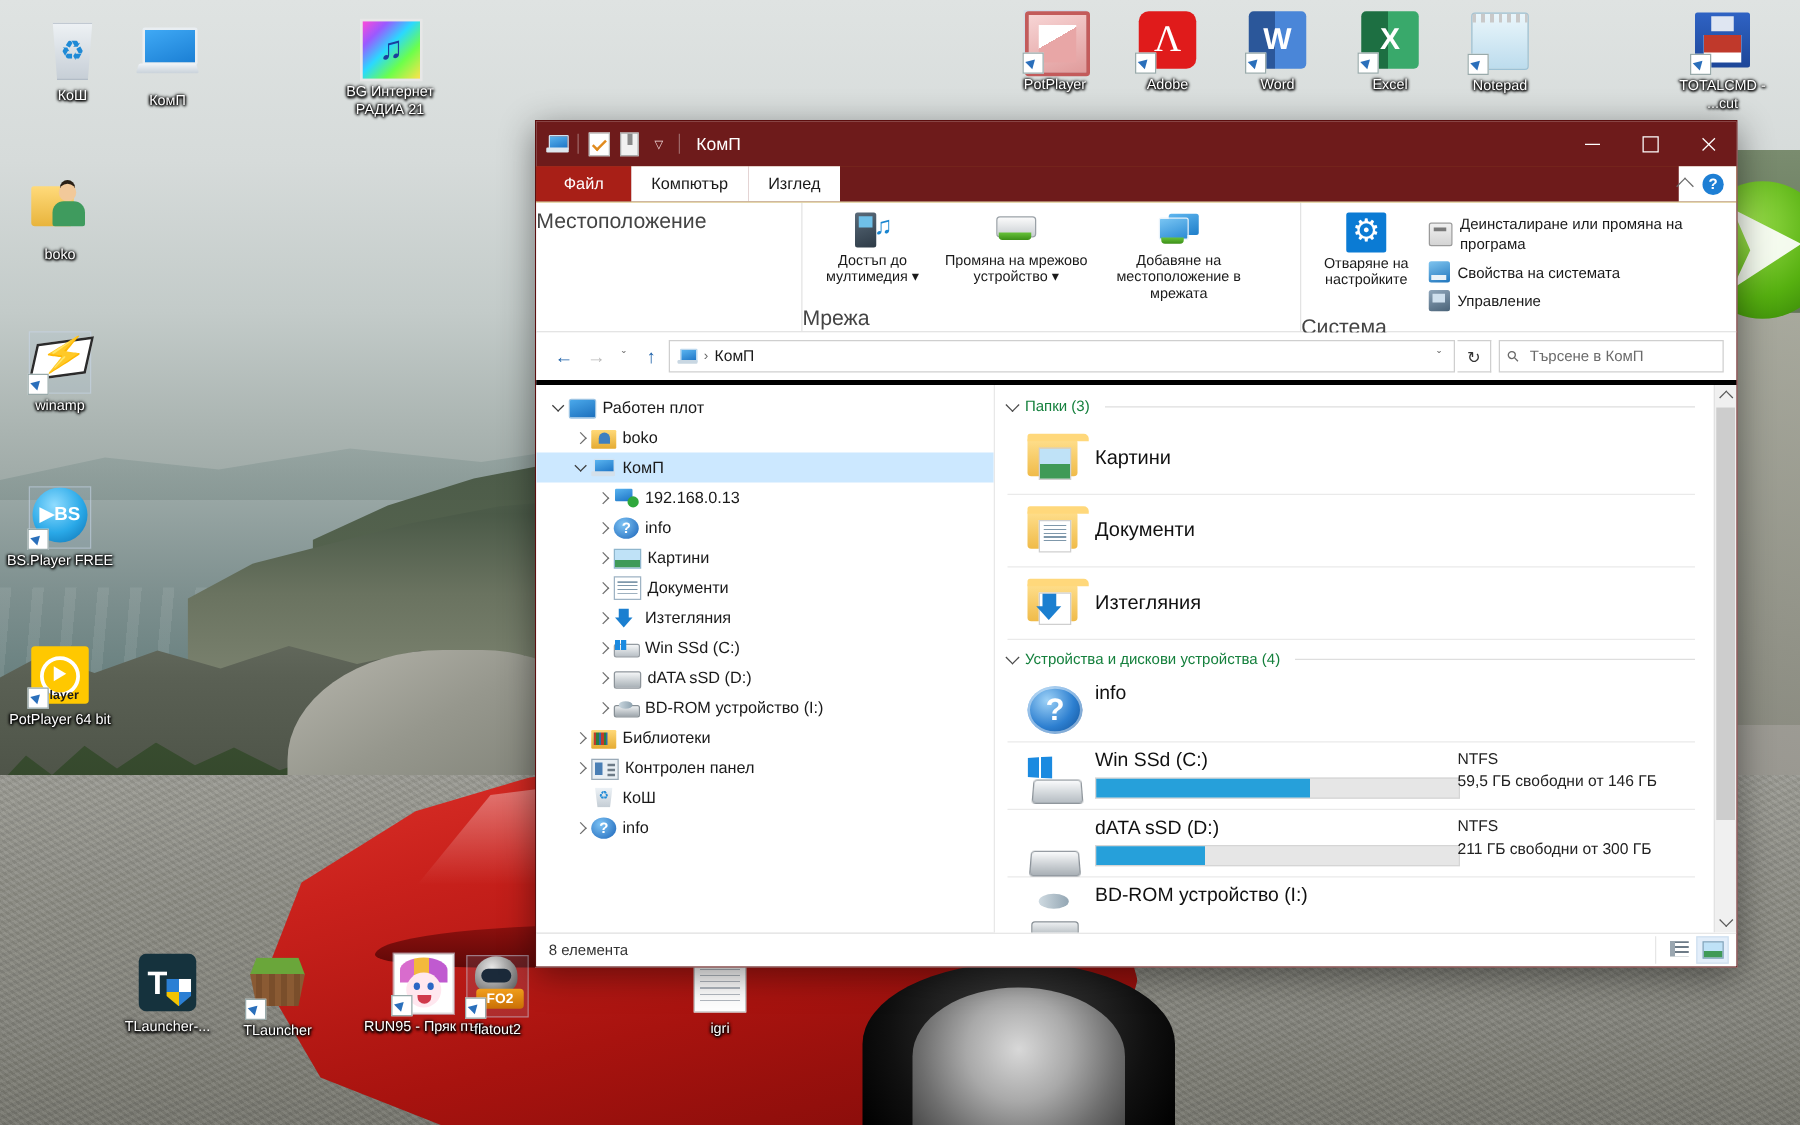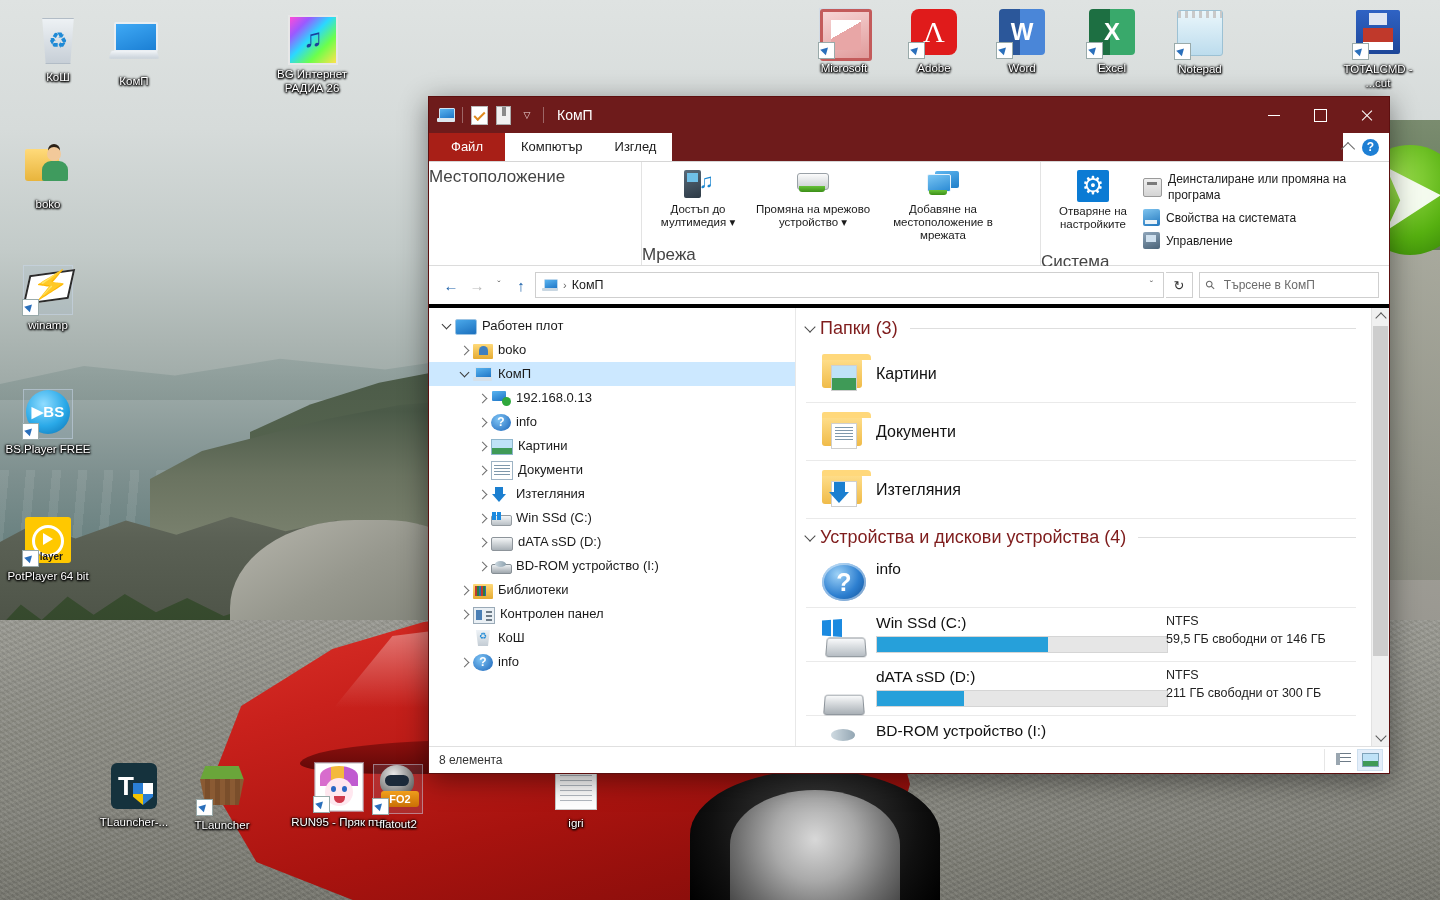--- a/index.html
+++ b/index.html
@@ -344,21 +344,21 @@
   .ti-cp:after{content:"";position:absolute;left:2px;top:2px;width:6px;height:10px;background:#4a7fb5;}
   .ti-cp:before{content:"";position:absolute;right:2px;top:3px;width:6px;height:2px;background:#6d7b87;
     box-shadow:0 4px 0 #6d7b87,0 8px 0 #6d7b87;}
   .ti-bin{width:16px;height:16px;background:linear-gradient(180deg,#eef3f7,#c3ccd4);
     clip-path:polygon(15% 0%,85% 0%,75% 100%,25% 100%);position:relative;}
   .ti-bin:after{content:"\267B";position:absolute;left:50%;top:1px;transform:translateX(-50%);
     color:#1f8ad6;font-size:9px;}
 
   .content{flex:1;background:#fff;position:relative;overflow:hidden;}
   .cinner{position:absolute;left:0;top:0;right:17px;bottom:0;padding:8px 16px 0 10px;overflow:hidden;}
-  .grouphdr{display:flex;align-items:center;gap:6px;font-size:18px;color:#7f1d1d;padding:2px 0 6px;}
+  .grouphdr{display:flex;align-items:center;gap:6px;font-size:12px;color:#15803d;padding:2px 0 6px;}
   .grouphdr .gchev{width:7px;height:7px;border-right:1.4px solid #4a4a4a;border-bottom:1.4px solid #4a4a4a;
     transform:rotate(45deg);margin-bottom:3px;}
   .grouphdr .gline{flex:1;height:1px;background:#dedede;margin-left:6px;}
   .citem{display:flex;align-items:center;height:57px;border-bottom:1px solid #eaeaea;padding-left:16px;cursor:default;}
   .citem .cico{width:44px;flex:0 0 44px;height:44px;position:relative;margin-right:10px;}
   .citem .cname{font-size:16px;color:#111;}
   .drow{display:flex;align-items:flex-start;height:48px;border-bottom:1px solid #eaeaea;padding:5px 0 0 16px;cursor:default;}
   .drow .dico{width:44px;flex:0 0 44px;height:38px;position:relative;margin-right:10px;}
   .drow .dmid{flex:1;min-width:0;}
   .drow .dname{font-size:15.5px;color:#111;line-height:19px;}
@@ -459,21 +459,21 @@
           <div class="scr"></div>
           <div class="kb"></div>
         </div>
       </div>
       <div class="dlabel">КомП</div>
     </div>
     <div class="dicon" style="left: 264px; top: 14px;">
       <div class="glyph">
         <div class="ic-radio"></div>
       </div>
-      <div class="dlabel">BG Интернет РАДИА 26</div>
+      <div class="dlabel">BG Интернет РАДИА 21</div>
     </div>
     <div class="dicon" style="left: 0px; top: 140px;">
       <div class="glyph">
         <div class="ic-folderuser">
           <div class="fol"></div>
           <div class="hd"></div>
           <div class="bd"></div>
         </div>
       </div>
       <div class="dlabel">boko</div>
@@ -503,21 +503,21 @@
         </div>
         <span class="shortcut-arrow"></span>
       </div>
       <div class="dlabel">PotPlayer 64 bit</div>
     </div>
     <div class="dicon selbox" style="left: 796px; top: 8px;">
       <div class="glyph">
         <div class="ic-ms"></div>
         <span class="shortcut-arrow"></span>
       </div>
-      <div class="dlabel">Microsoft</div>
+      <div class="dlabel">PotPlayer</div>
     </div>
     <div class="dicon" style="left: 886px; top: 8px;">
       <div class="glyph">
         <div class="ic-adobe">Λ</div>
         <span class="shortcut-arrow"></span>
       </div>
       <div class="dlabel">Adobe</div>
     </div>
     <div class="dicon" style="left: 974px; top: 8px;">
       <div class="glyph">

